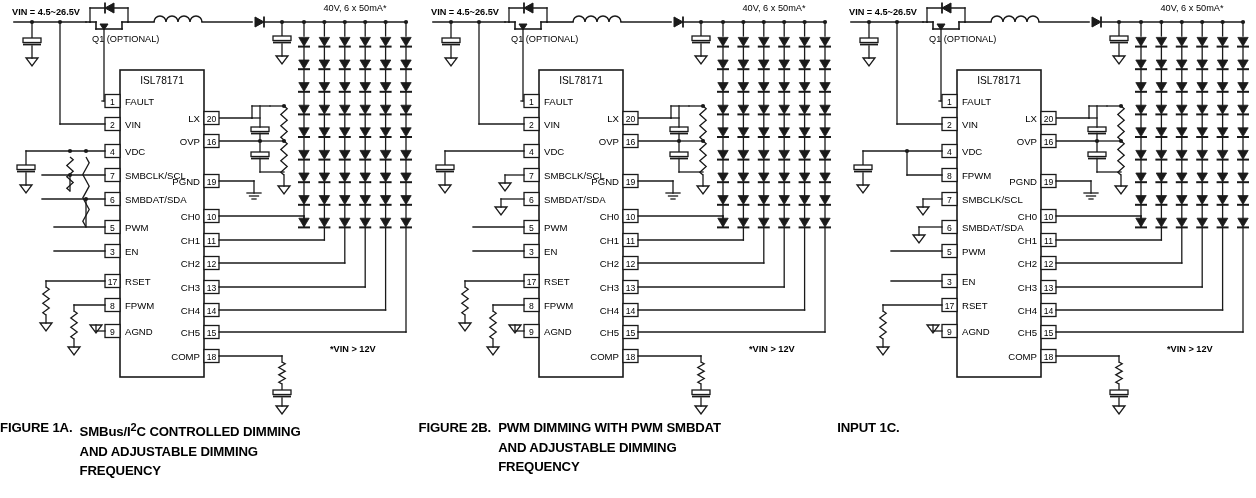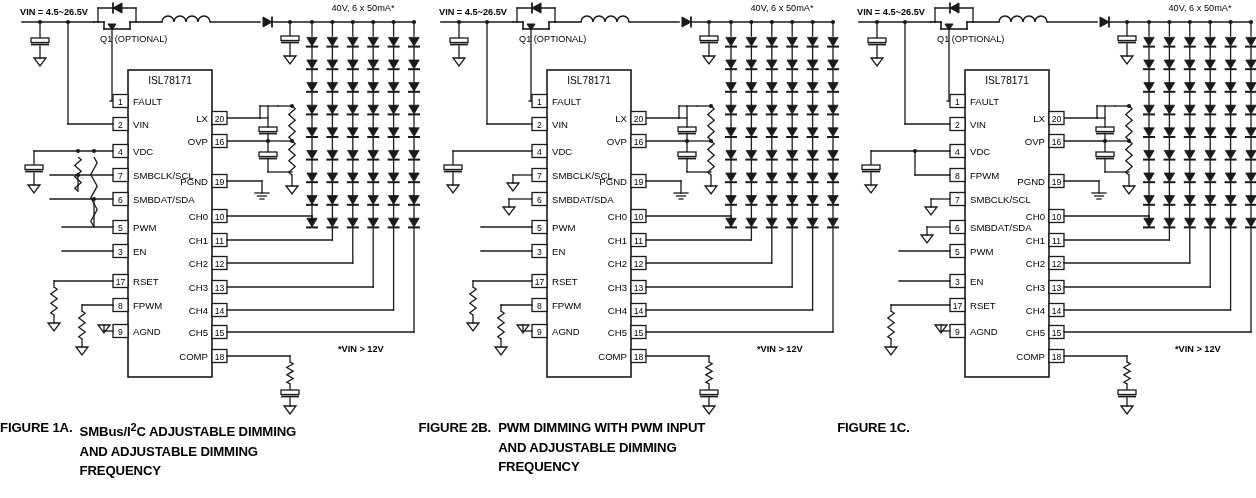--- a/index.html
+++ b/index.html
@@ -3,21 +3,21 @@
 <meta charset="utf-8">
 <style>
   html,body{margin:0;padding:0;background:#ffffff;}
   body{
     width:1256px;height:498px;overflow:hidden;
     font-family:"Liberation Sans", sans-serif;
     color:#000;
   }
   #stage{position:relative;width:1256px;height:498px;}
   .fig{position:absolute;top:0;width:418px;height:498px;}
-  .fig .svgwrap{position:absolute;left:16px;top:0;width:418px;height:415px;text-align:center;}
+  .fig .svgwrap{position:absolute;left:8px;top:0;width:418px;height:415px;text-align:center;}
   .caption{
     position:absolute;left:0;top:418px;width:418px;
     font-size:13.2px;font-weight:bold;letter-spacing:-0.15px;
     line-height:19.5px;
   }
   .caption .cap-row{display:flex;}
   .caption .cap-lead{white-space:nowrap;}
   .caption .cap-body{}
   .cap-ind{display:block;}
   svg{display:block;}
@@ -591,21 +591,21 @@
             </g>
             <text x="322" y="352" font-size="9.2" fill="#000" text-anchor="start" font-weight="bold">*VIN &gt; 12V</text>
           </g>
         </svg>
       </div>
       <div class="caption">
         <div class="cap-row">
           <span class="cap-lead">FIGURE 1A.</span>
           <span>&nbsp;&nbsp;</span>
           <span class="cap-body">
-            <span class="cap-ind"><span>SMBus/I</span><sup>2</sup><span>C ADJUSTABLE DIMMING</span></span>
+            <span class="cap-ind"><span>SMBus/I</span><sup>2</sup><span>C CONTROLLED DIMMING</span></span>
             <span class="cap-ind">AND ADJUSTABLE DIMMING</span>
             <span class="cap-ind">FREQUENCY</span>
           </span>
         </div>
       </div>
     </div>
     <div class="fig" style="left: 418.6px;">
       <div class="svgwrap">
         <svg width="418" height="415" viewBox="0 0 418 415">
           <g>
@@ -1165,21 +1165,21 @@
             </g>
             <text x="322" y="352" font-size="9.2" fill="#000" text-anchor="start" font-weight="bold">*VIN &gt; 12V</text>
           </g>
         </svg>
       </div>
       <div class="caption">
         <div class="cap-row">
           <span class="cap-lead">FIGURE 2B.</span>
           <span>&nbsp;&nbsp;</span>
           <span class="cap-body">
-            <span class="cap-ind">PWM DIMMING WITH PWM INPUT</span>
+            <span class="cap-ind">PWM DIMMING WITH PWM SMBDAT</span>
             <span class="cap-ind">AND ADJUSTABLE DIMMING</span>
             <span class="cap-ind">FREQUENCY</span>
           </span>
         </div>
       </div>
     </div>
     <div class="fig" style="left: 837.2px;">
       <div class="svgwrap">
         <svg width="418" height="415" viewBox="0 0 418 415">
           <g>
@@ -1730,18 +1730,18 @@
             <line x1="274" y1="398" x2="274" y2="406" stroke="#1a1a1a" stroke-width="1.3" stroke-linecap="square"></line>
             <g>
               <polygon points="268,406 280,406 274,414" fill="none" stroke="#1a1a1a" stroke-width="1.3"></polygon>
             </g>
             <text x="322" y="352" font-size="9.2" fill="#000" text-anchor="start" font-weight="bold">*VIN &gt; 12V</text>
           </g>
         </svg>
       </div>
       <div class="caption">
         <div class="cap-row">
-          <span class="cap-lead">FIGURE 1C.</span>
+          <span class="cap-lead">INPUT 1C.</span>
           <span>&nbsp;&nbsp;</span>
         </div>
       </div>
     </div>
   </div>
 
 </body></html>

